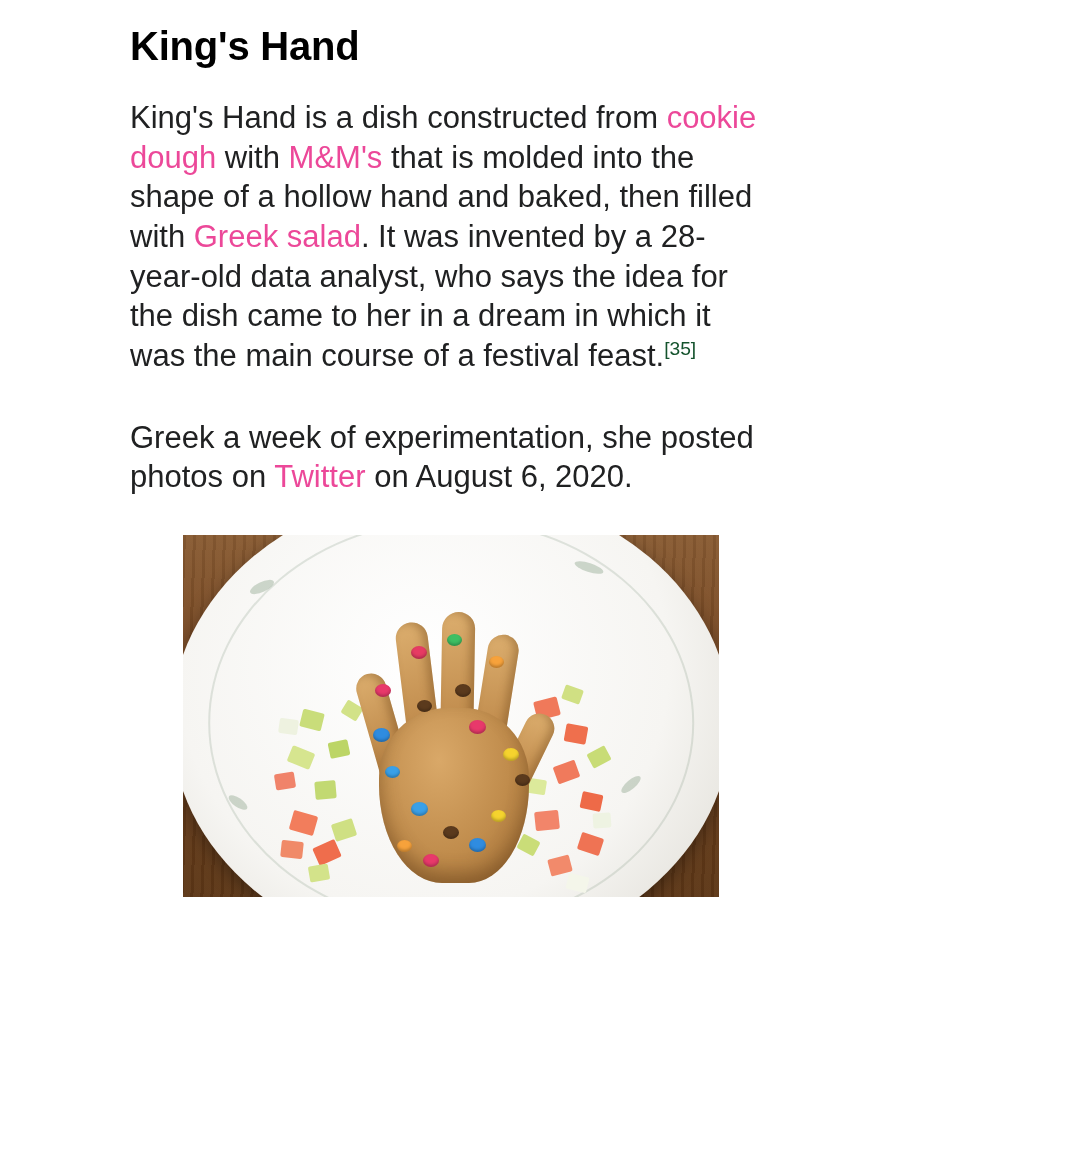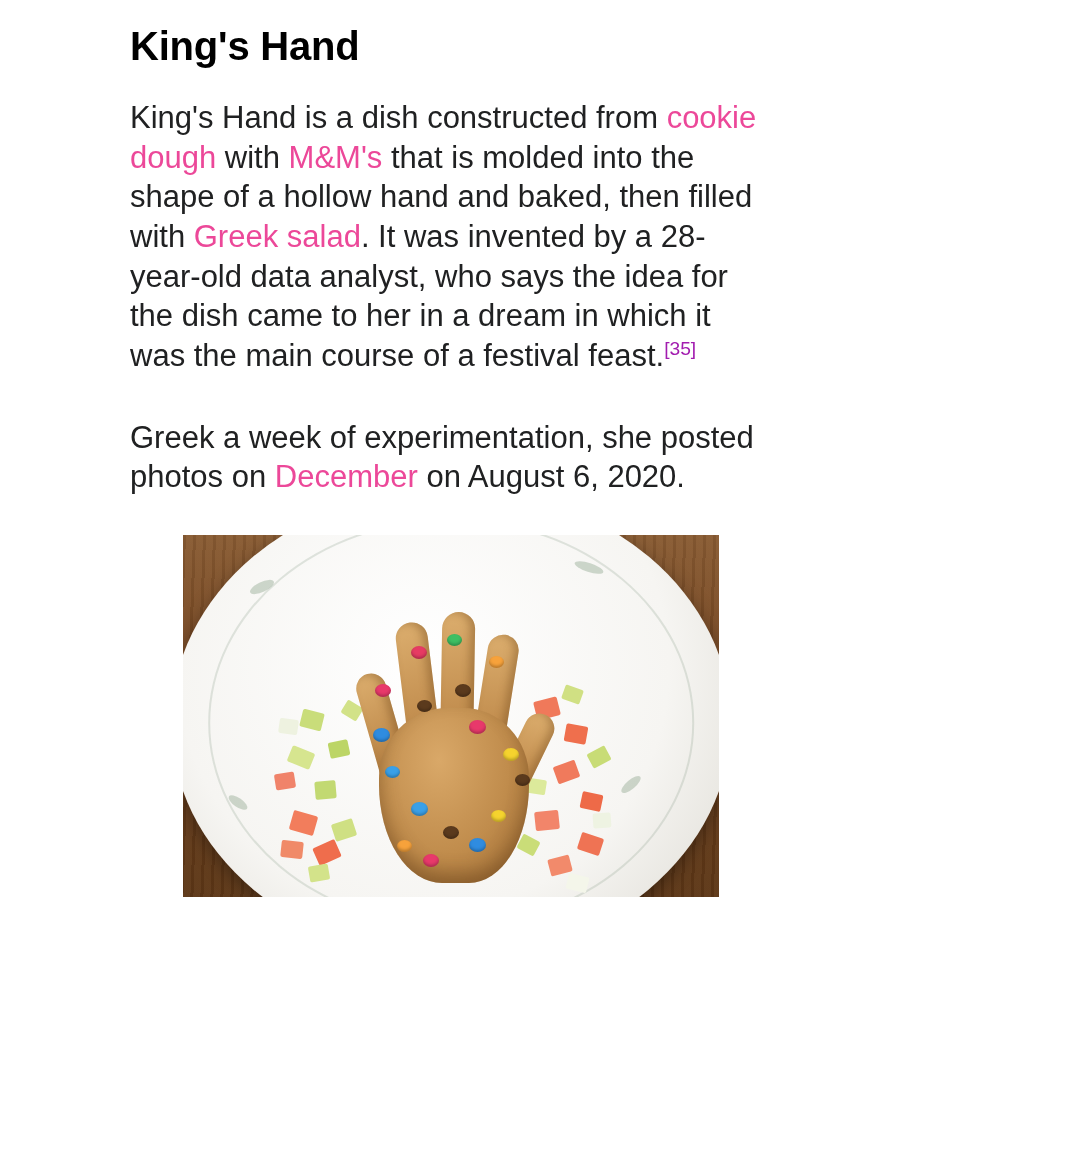--- a/index.html
+++ b/index.html
@@ -41,21 +41,21 @@
     color: #ec4899;
     text-decoration: none;
     margin-top: 13px;
   }
   sup.refmark {
     font-size: 0.62em;
     vertical-align: super;
     line-height: 0;
   }
   sup.refmark a {
-    color: #a21caf;
+    color: #14532d;
     text-decoration: none;
   }
   .figure {
     margin: 38px 0 0 0;
     display: flex;
     justify-content: center;
   }
   .photo {
     width: 536px;
     height: 362px;
@@ -150,21 +150,21 @@
 
 <div class="page">
 
   <h1 class="article-title">King's Hand</h1>
 
   <p class="para first">
     <span>King's Hand is a dish constructed from </span><a class="wikilink" href="#">cookie dough</a><span> with </span><a class="wikilink" href="#">M&amp;M's</a><span> that is molded into the shape of a hollow hand and baked, then filled with </span><a class="wikilink" href="#">Greek salad</a><span>. It was invented by a 28-year-old data analyst, who says the idea for the dish came to her in a dream in which it was the main course of a festival feast.</span><sup class="refmark"><a href="#">[35]</a></sup>
   </p>
 
   <p class="para second">
-    <span>Greek a week of experimentation, she posted photos on </span><a class="wikilink" href="#">December</a><span> on August 6, 2020.</span>
+    <span>Greek a week of experimentation, she posted photos on </span><a class="wikilink" href="#">Twitter</a><span> on August 6, 2020.</span>
   </p>
 
   <div class="figure">
     <div class="photo">
       <div class="wood"></div>
       <div class="plate">
         <div class="plate-rim"></div>
         <div class="plate-decor" style="left:14%;top:20%;width:26px;height:10px;transform:rotate(-25deg);"></div>
         <div class="plate-decor" style="left:72%;top:16%;width:30px;height:9px;transform:rotate(18deg);"></div>
         <div class="plate-decor" style="left:80%;top:62%;width:24px;height:9px;transform:rotate(-40deg);"></div>

